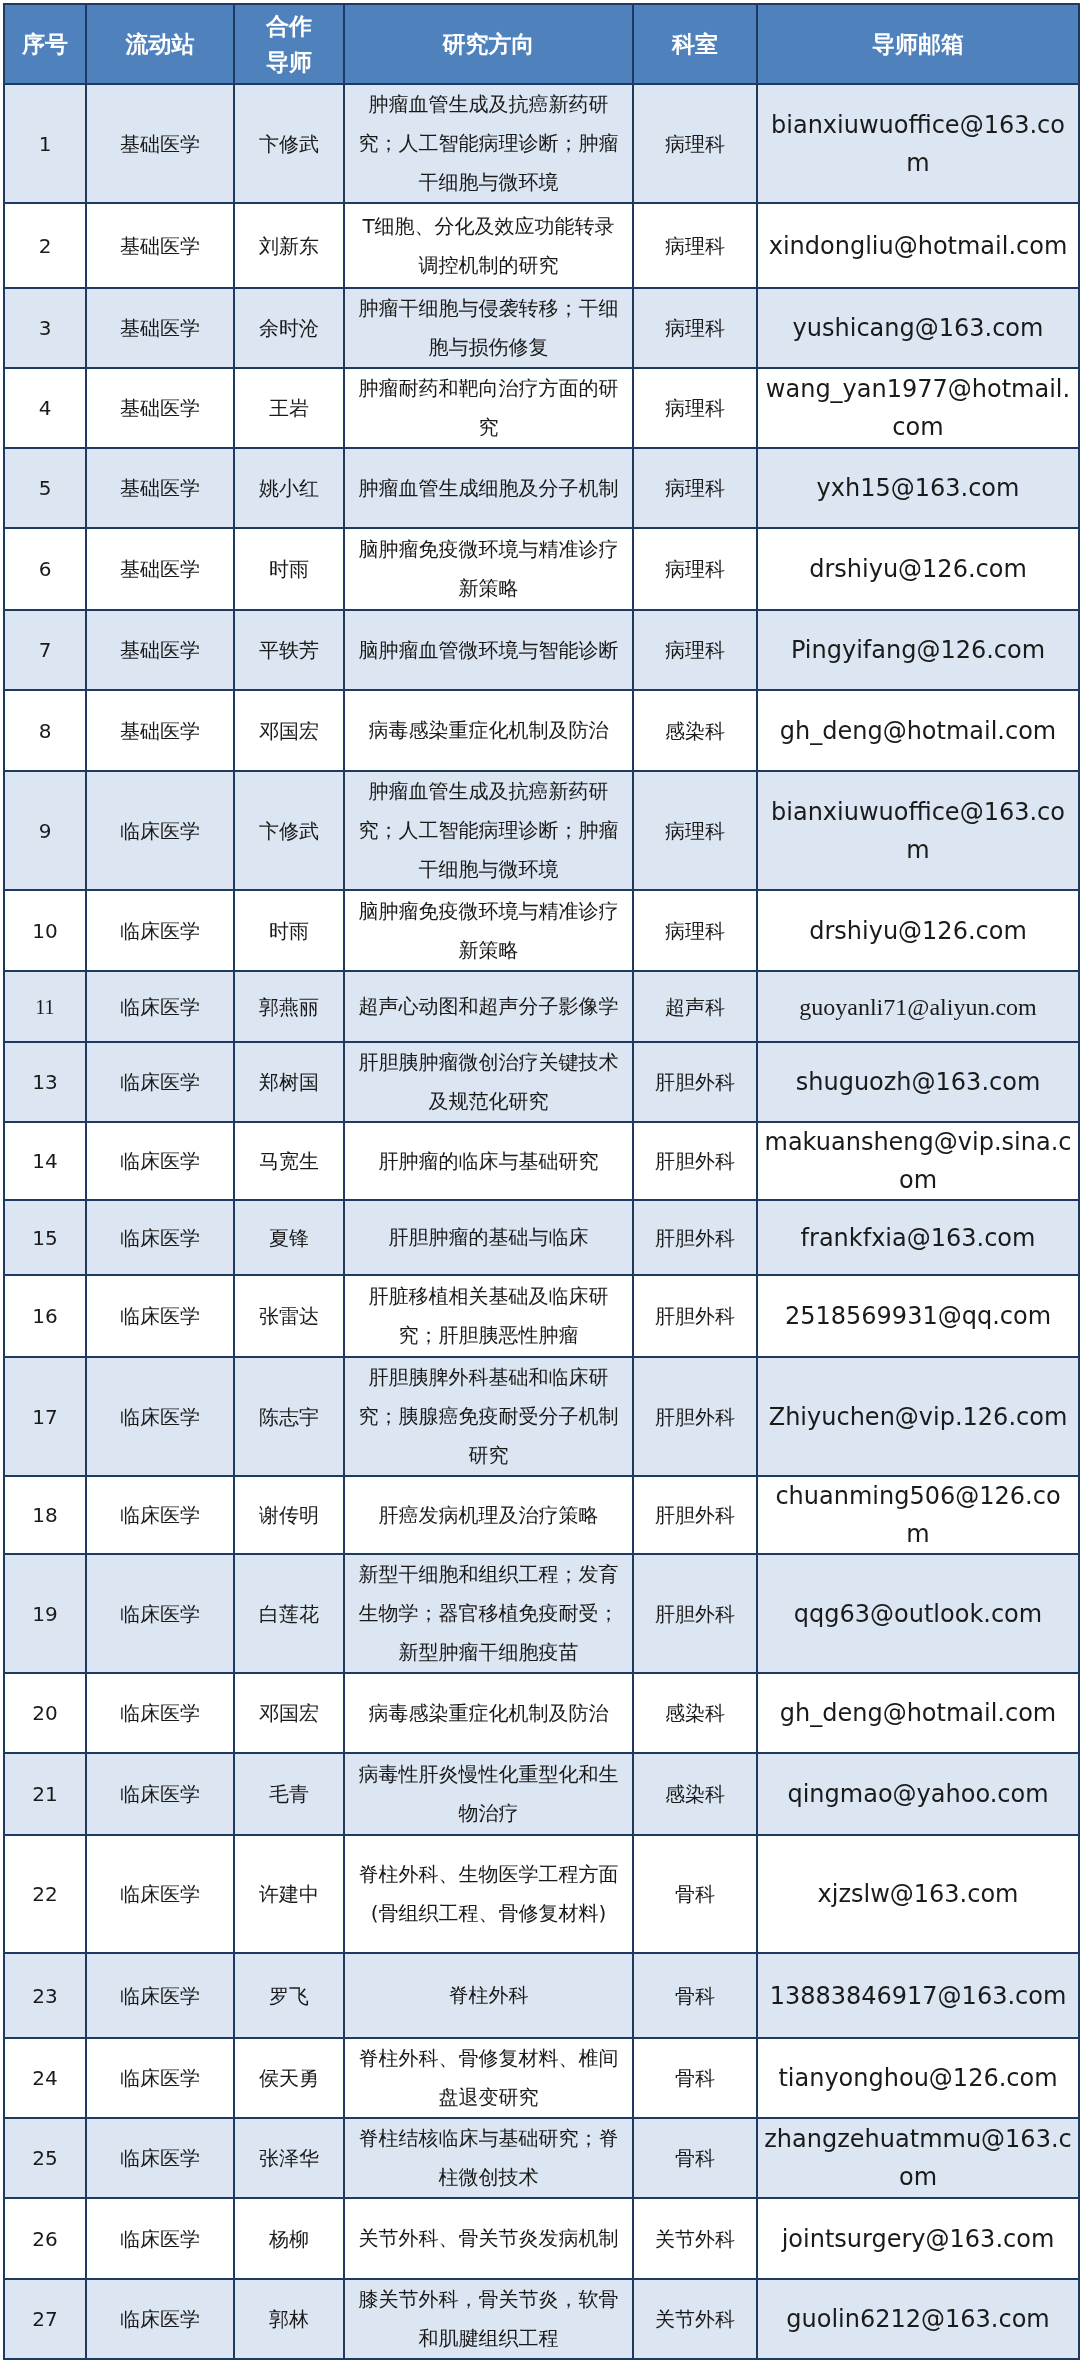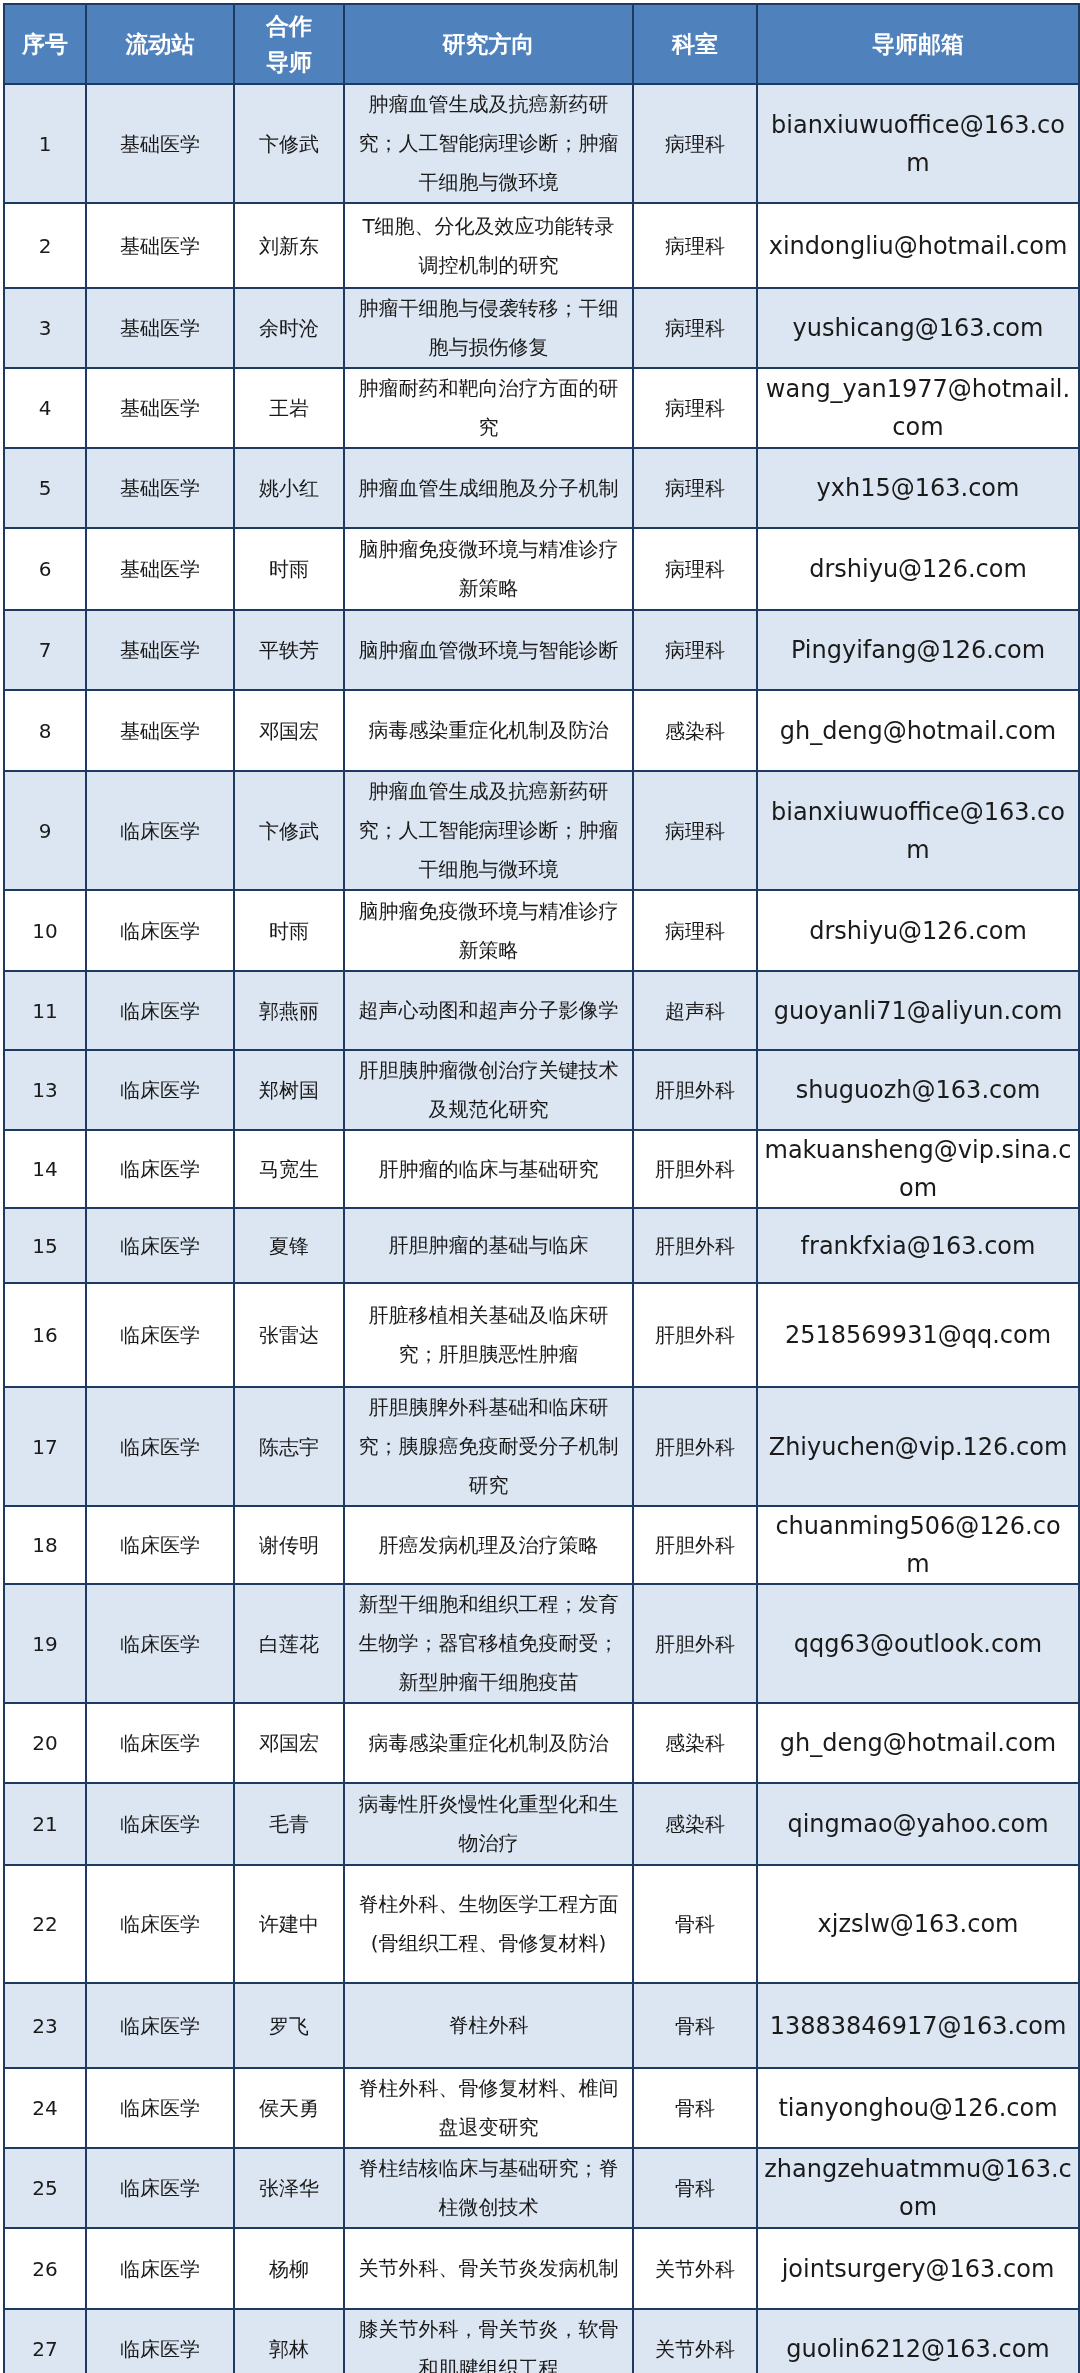--- a/index.html
+++ b/index.html
@@ -130,21 +130,21 @@
         <td class="email">bianxiuwuoffice@163.com</td>
       </tr>
       <tr class="even" style="height: 81px;">
         <td>10</td>
         <td>临床医学</td>
         <td>时雨</td>
         <td class="research">脑肿瘤免疫微环境与精准诊疗新策略</td>
         <td>病理科</td>
         <td class="email">drshiyu@126.com</td>
       </tr>
-      <tr class="odd" style="height: 79px;">
+      <tr class="odd" style="height: 71px; font-family: Liberation Serif, serif;">
         <td>11</td>
         <td>临床医学</td>
         <td>郭燕丽</td>
         <td class="research">超声心动图和超声分子影像学</td>
         <td>超声科</td>
         <td class="email">guoyanli71@aliyun.com</td>
       </tr>
       <tr class="odd" style="height: 80px;">
         <td>13</td>
         <td>临床医学</td>
@@ -162,21 +162,21 @@
         <td class="email">makuansheng@vip.sina.com</td>
       </tr>
       <tr class="odd" style="height: 75px;">
         <td>15</td>
         <td>临床医学</td>
         <td>夏锋</td>
         <td class="research">肝胆肿瘤的基础与临床</td>
         <td>肝胆外科</td>
         <td class="email">frankfxia@163.com</td>
       </tr>
-      <tr class="even" style="height: 104px;">
+      <tr class="even" style="height: 82px;">
         <td>16</td>
         <td>临床医学</td>
         <td>张雷达</td>
         <td class="research">肝脏移植相关基础及临床研究；肝胆胰恶性肿瘤</td>
         <td>肝胆外科</td>
         <td class="email">2518569931@qq.com</td>
       </tr>
       <tr class="odd" style="height: 119px;">
         <td>17</td>
         <td>临床医学</td>

